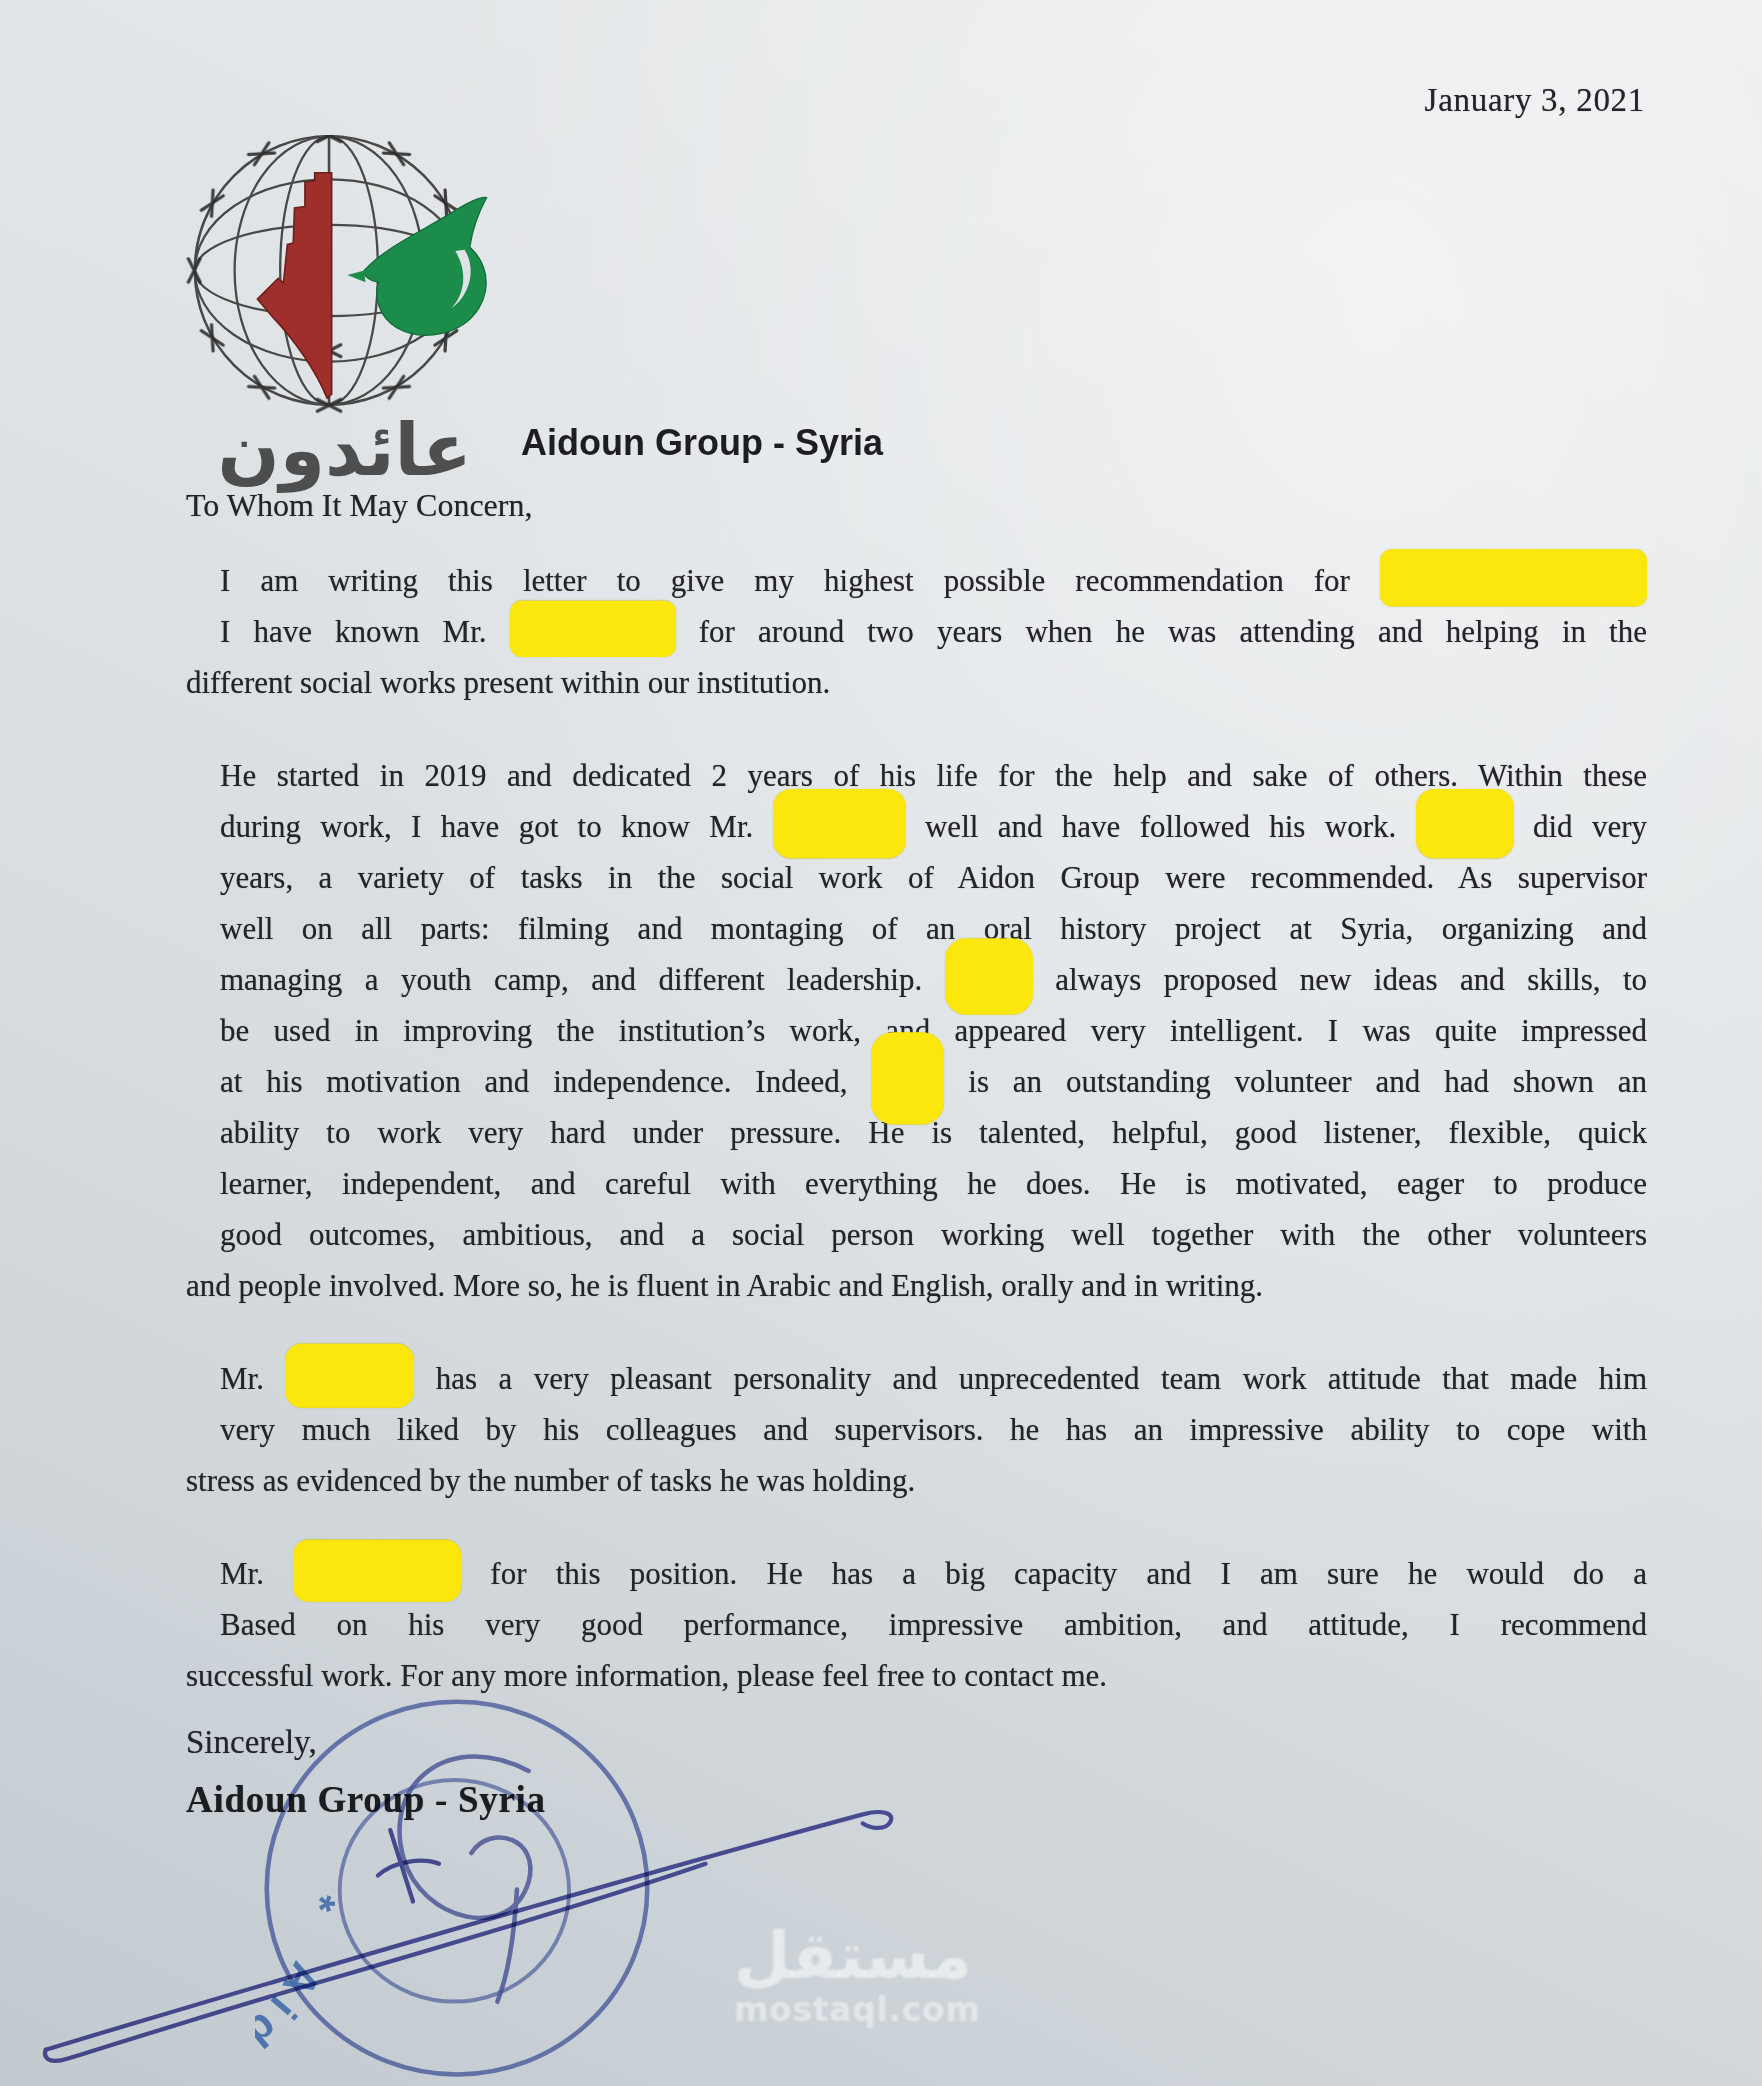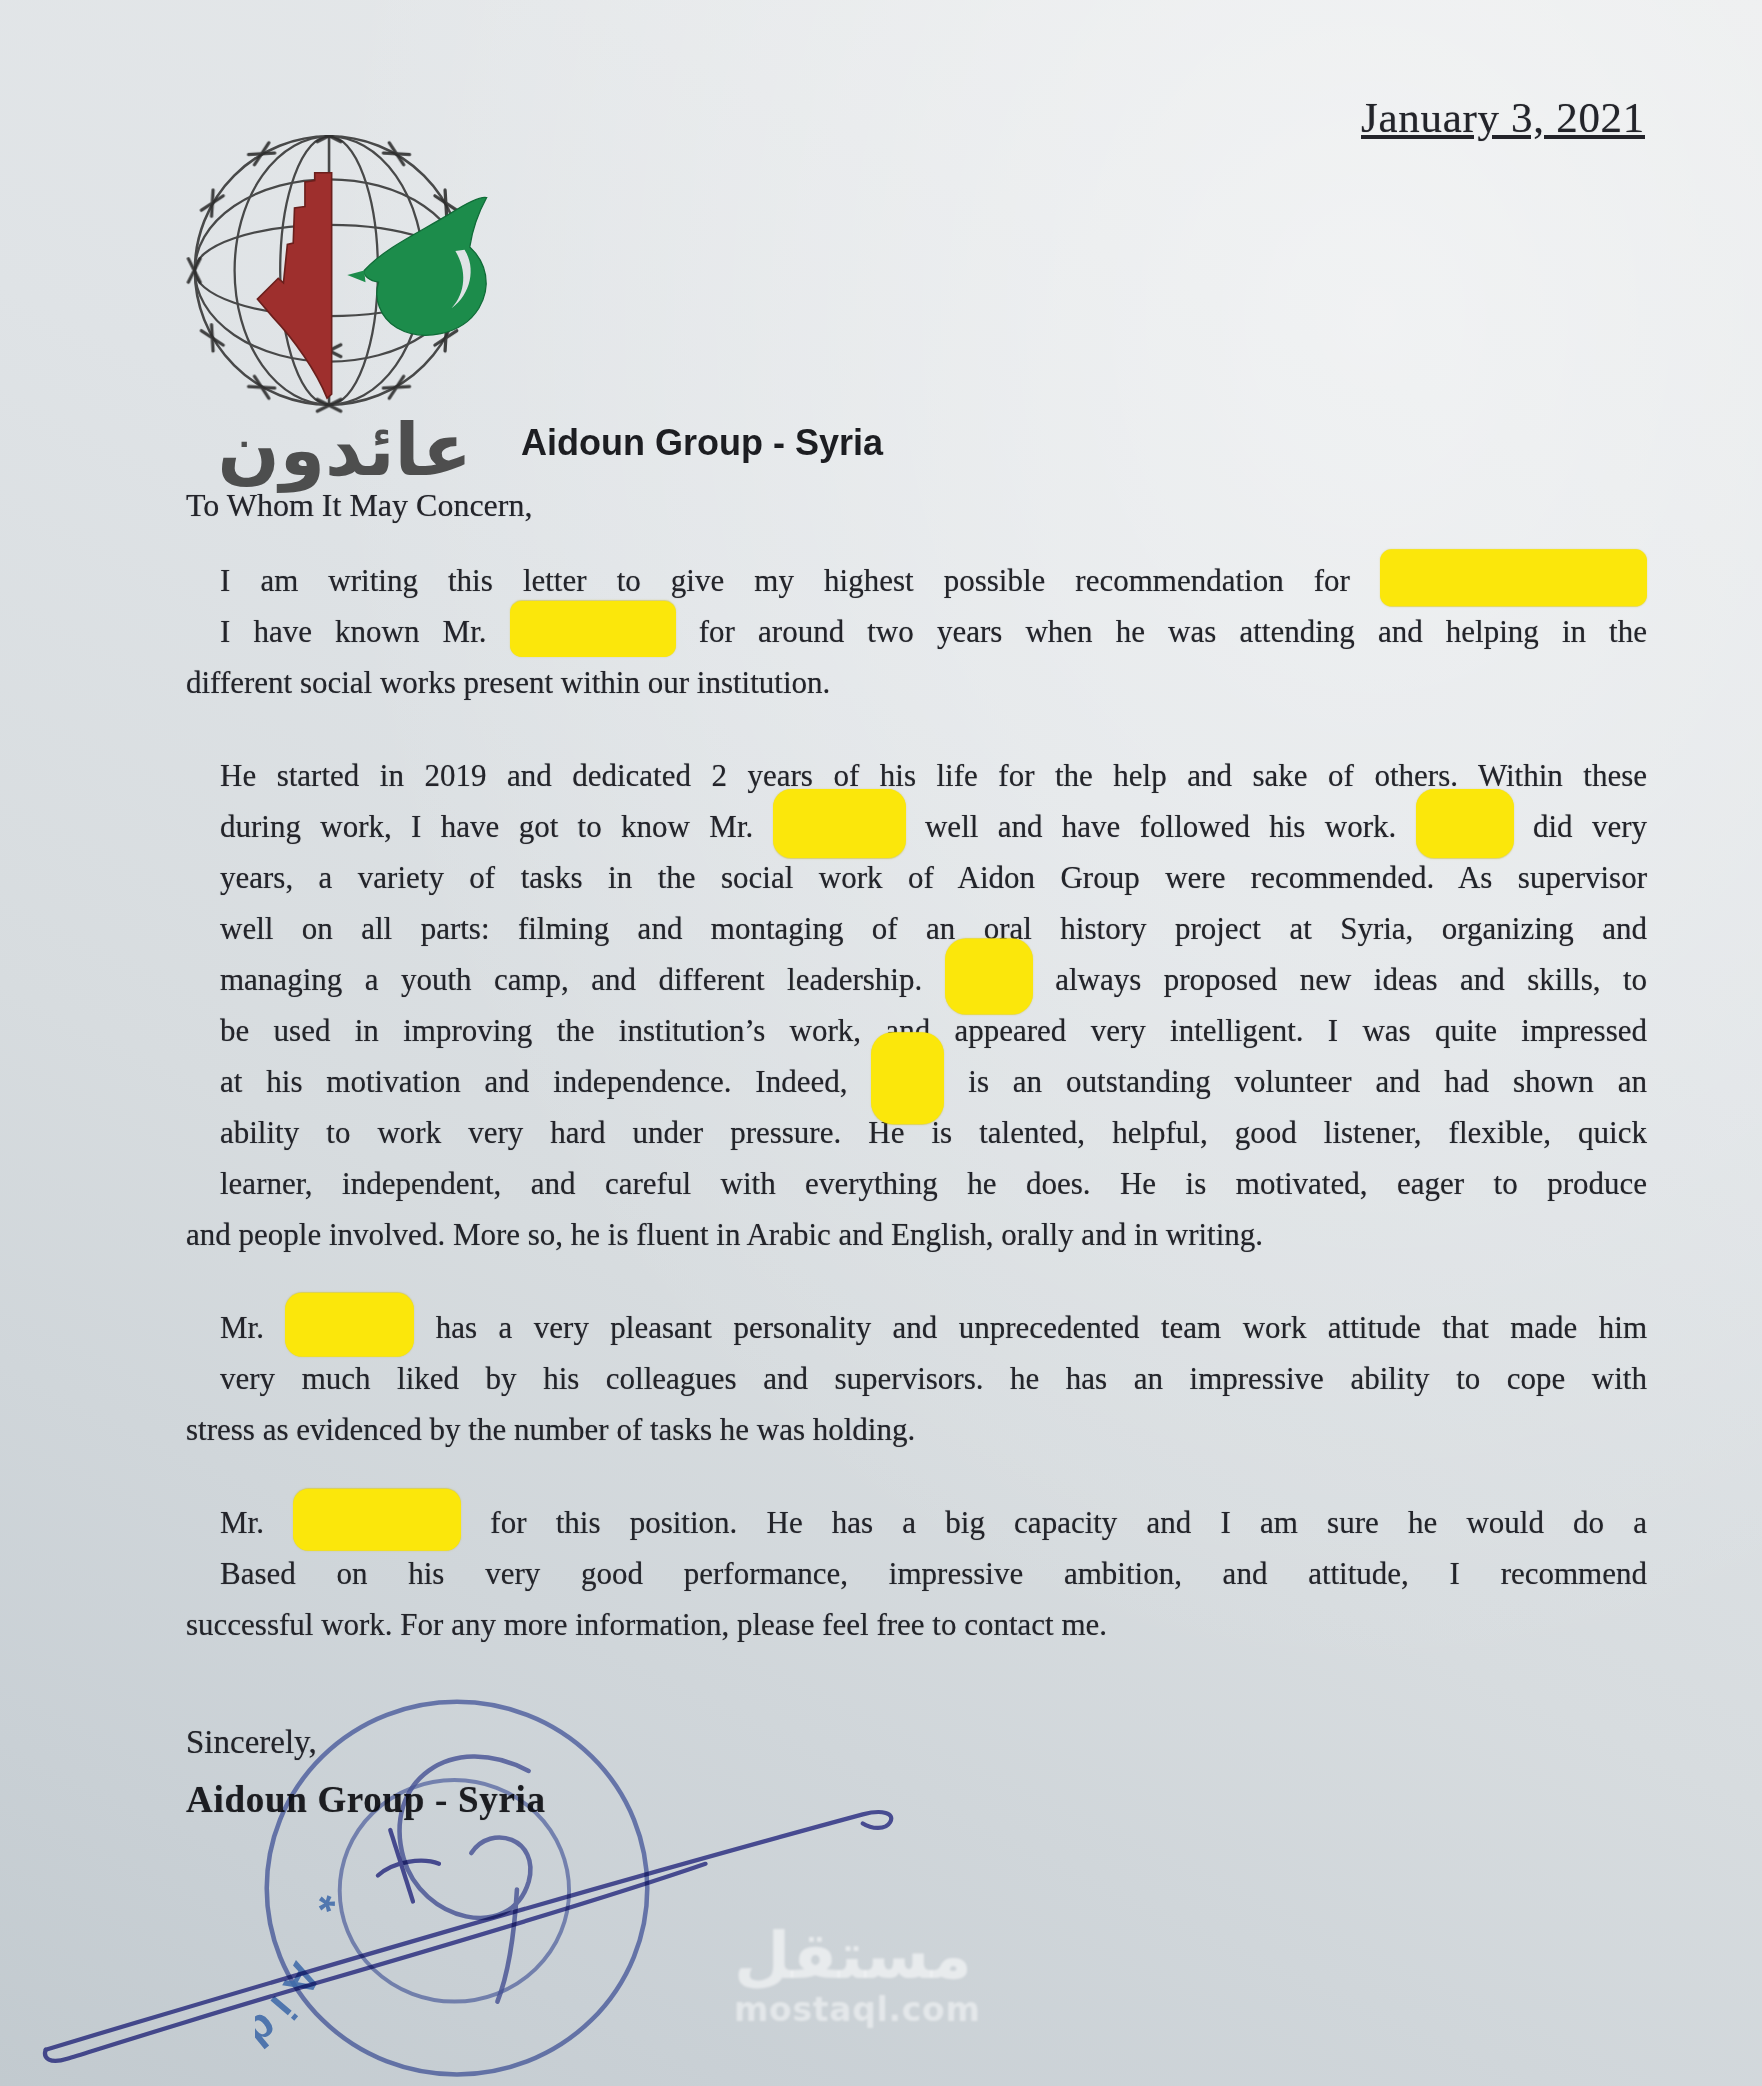--- a/index.html
+++ b/index.html
@@ -7,22 +7,22 @@
     position:relative; width:1763px; height:2087px; overflow:hidden;
     background:
       radial-gradient(ellipse at 78% 15%, rgba(255,255,255,.45) 0%, rgba(255,255,255,0) 55%),
       linear-gradient(205deg, #e9ebec 0%, #dfe3e6 38%, #d7dcdf 62%, #c9d0d5 88%, #c2cacf 100%);
     font-family:"Liberation Serif", serif;
     color:#23242a;
   }
   .scan-text { text-shadow:0 0 0.9px rgba(35,36,42,.55); }
 
   .date {
-    position:absolute; top:93px; right:118px;
-    font-size:43px; letter-spacing:0.7px;text-decoration:underline;
+    position:absolute; top:82px; right:118px;
+    font-size:33px; letter-spacing:0.7px;
   }
 
   .logo { position:absolute; left:161px; top:135px; width:368px; height:368px; }
 
   .org-heading {
     position:absolute; left:521px; top:422px;
     font-family:"Liberation Sans", sans-serif; font-weight:700;
     font-size:36px; color:#1d1e22; letter-spacing:0;
   }
 
@@ -166,20 +166,23 @@
         <span>at his motivation and independence. Indeed,</span>
         <span class="redact r6"></span>
         <span>is an outstanding volunteer and had shown an</span>
       </div>
       <div class="ln j">
         <span>ability to work very hard under pressure. He is talented, helpful, good listener, flexible, quick</span>
       </div>
       <div class="ln j">
         <span>learner, independent, and careful with everything he does. He is motivated, eager to produce</span>
       </div>
+      <div class="ln j">
+        <span>good outcomes, ambitious, and a social person working well together with the other volunteers</span>
+      </div>
       <div class="ln">
         <span>and people involved. More so, he is fluent in Arabic and English, orally and in writing.</span>
       </div>
     </div>
 
     <div class="para">
       <div class="ln j">
         <span>Mr.</span>
         <span class="redact r7"></span>
         <span>has a very pleasant personality and unprecedented team work attitude that made him</span>

